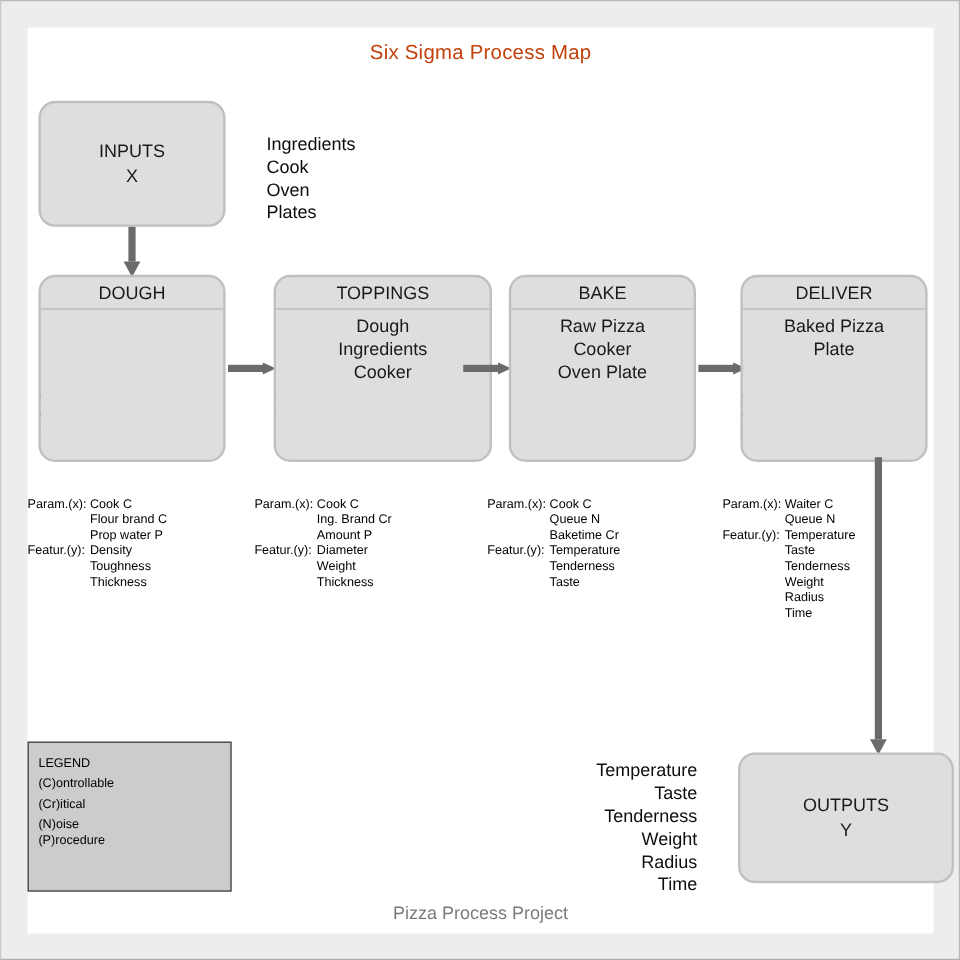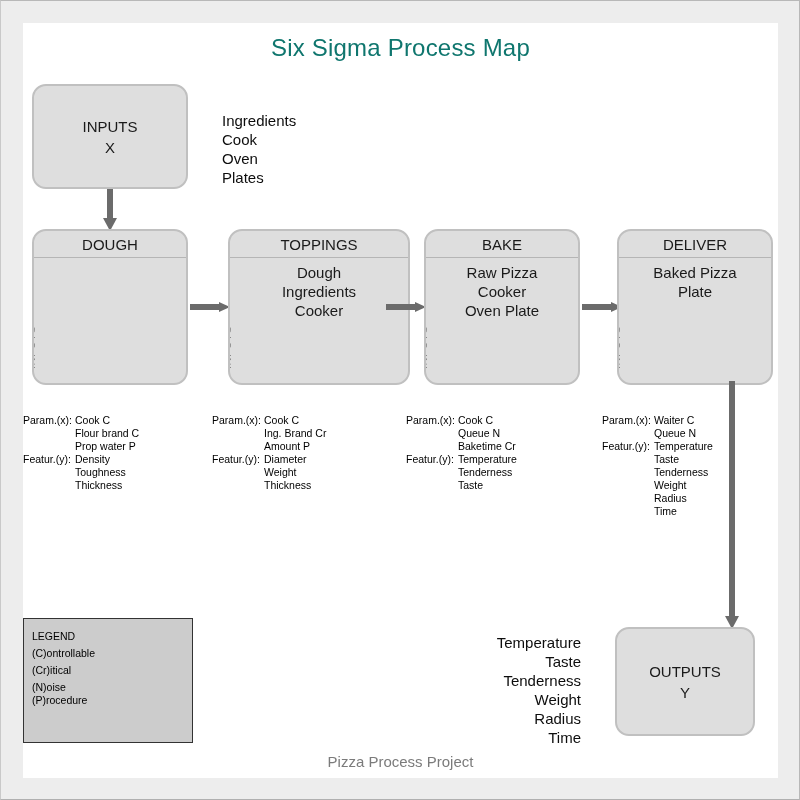--- a/index.html
+++ b/index.html
@@ -32,22 +32,22 @@
     width: 755px; height: 755px;
     background: #ffffff;
   }
 
   
   #diagram-title {
     position: absolute;
     left: 0; top: 11px;
     width: 755px;
     text-align: center;
-    font-size: 24px;
-    color: #0f766e;
+    font-size: 17px;
+    color: #c2410c;
     letter-spacing: 0.2px;
   }
 
   
   .node {
     position: absolute;
     background: #dedede;
     border: 2px solid #c0c0c0;
     border-radius: 14px;
     box-sizing: border-box;
@@ -344,21 +344,21 @@
       <div class="legend-line" style="top:75px;">(P)rocedure</div>
     </div>
 
     <div class="text-list right" style="left:408px; top:610px; width:150px;">Temperature
 Taste
 Tenderness
 Weight
 Radius
 Time</div>
 
-    <div class="node io-node" style="left:592px; top:604px; width:140px; height:109px;">
+    <div class="node io-node" style="left:592px; top:604px; width:180px; height:109px;">
       <div class="io-text">
         <div>OUTPUTS</div>
         <div>Y</div>
       </div>
     </div>
 
     <div id="footer-caption">Pizza Process Project</div>
 
   </div>
 </div>

